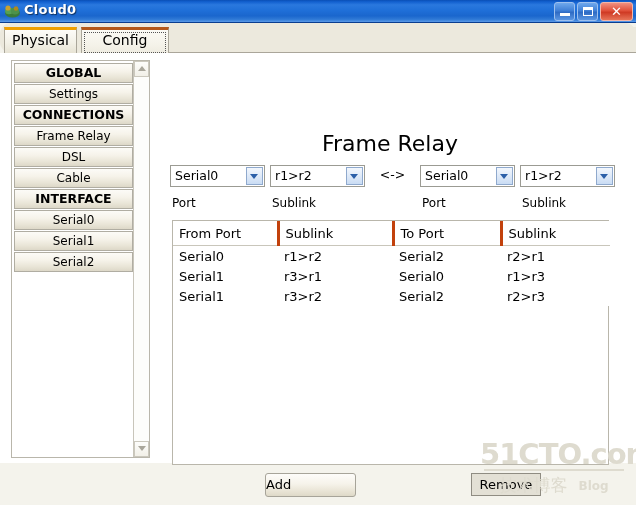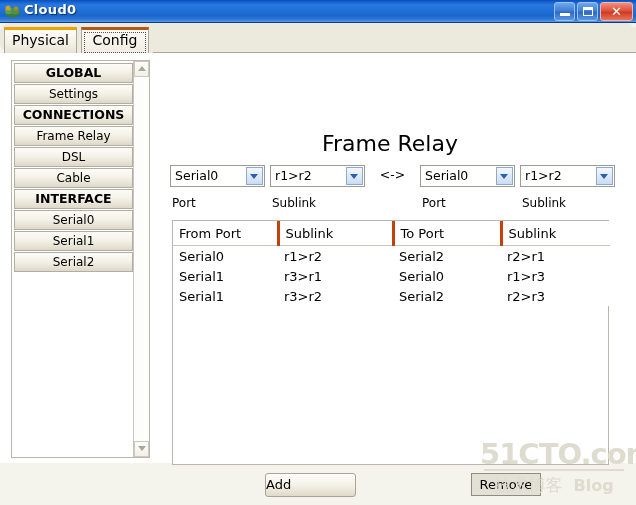--- a/index.html
+++ b/index.html
@@ -110,21 +110,21 @@
     white-space: nowrap;
   }
   .tab.physical {
     left: 4px;
     width: 73px;
     border-top: 3px solid #f0a000;
     line-height: 21px;
   }
   .tab.config {
     left: 81px;
-    width: 68px;
+    width: 88px;
     background: linear-gradient(to bottom, #fbfaf5 0%, #f5f3ea 60%, #efece1 100%);
     border-top: 3px solid #b3581a;
     line-height: 21px;
     z-index: 3;
     text-align: center;
   }
   .tab.config .focus-ring {
     position: absolute;
     left: 2px; top: 2px; right: 2px; bottom: 0px;
     border: 1px dotted #555;
@@ -396,21 +396,21 @@
     margin: 2px 4px 3px 4px;
   }
   .wm-sub {
     font-size: 17px;
     color: #dedbcf;
     font-family: "DejaVu Sans", sans-serif;
     display: inline-block;
     vertical-align: middle;
   }
   .wm-blog {
-    font-size: 16px;
+    font-size: 12px;
     font-weight: bold;
     color: #dedbcf;
     font-family: "DejaVu Sans", sans-serif;
     display: inline-block;
     vertical-align: middle;
     margin-left: 6px;
   }
 </style>
 </head>
 <body>

